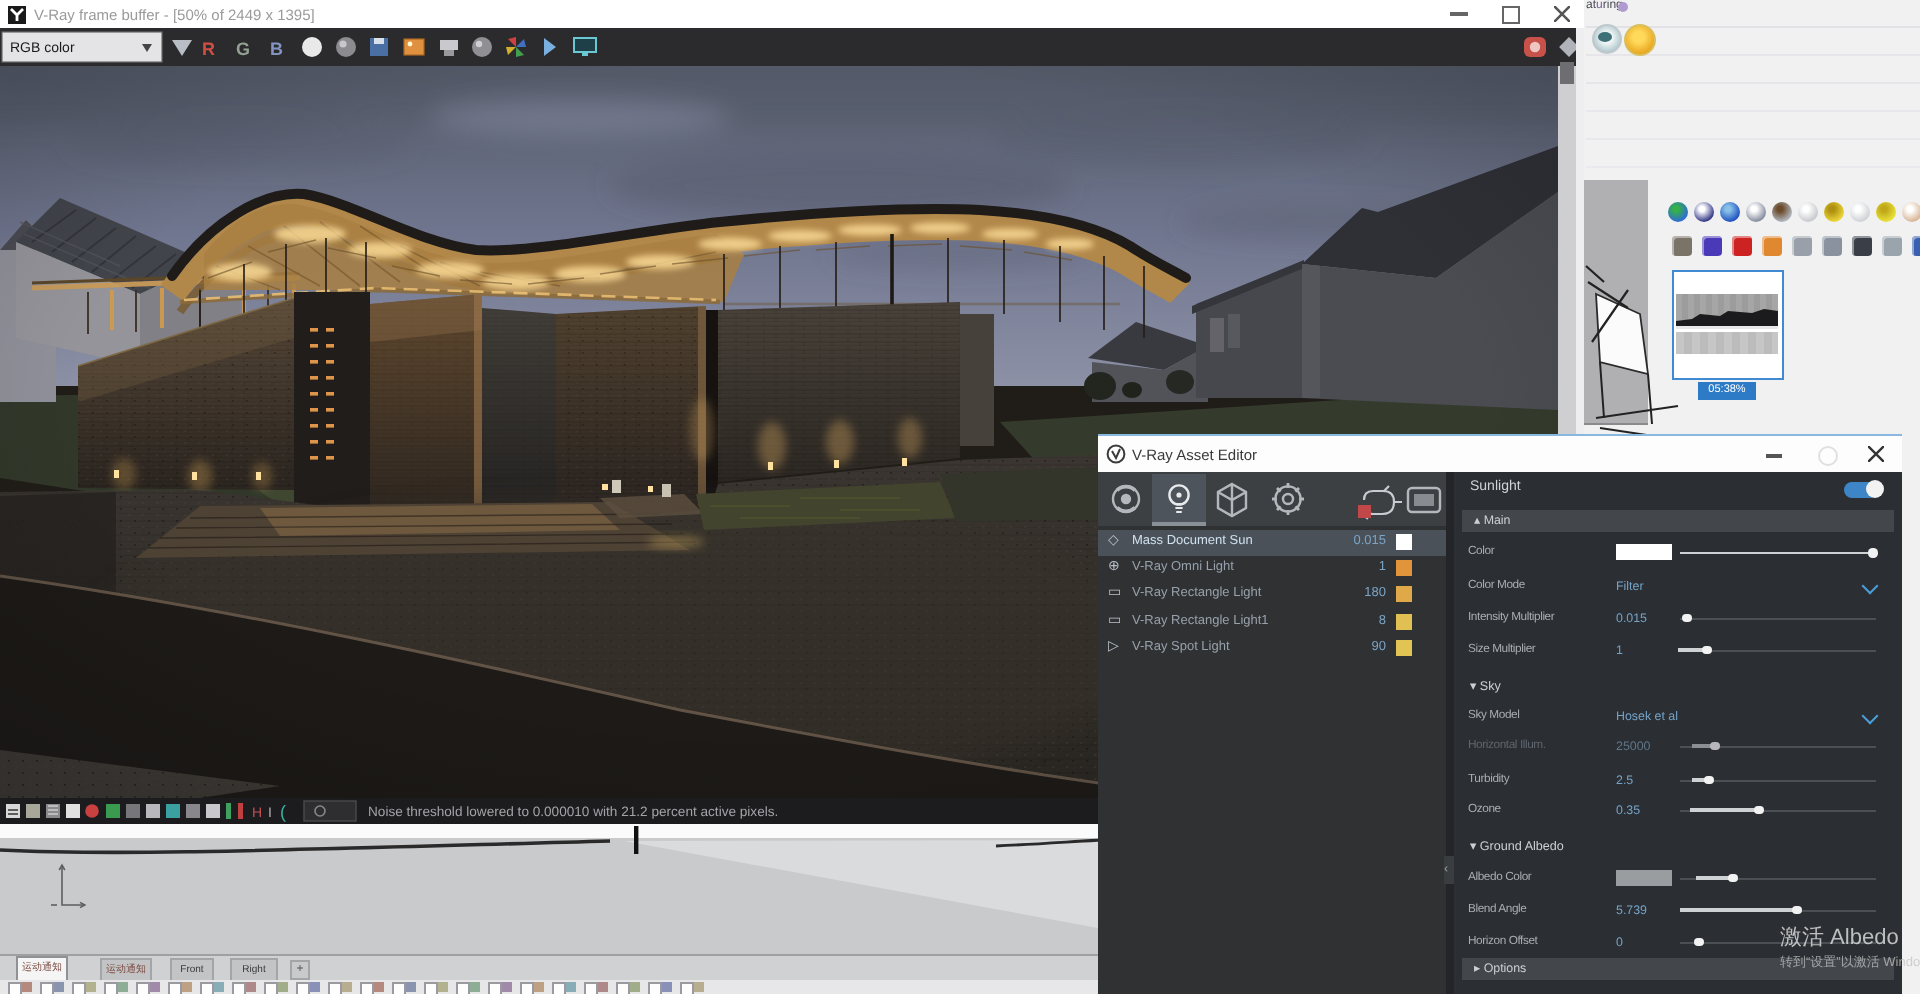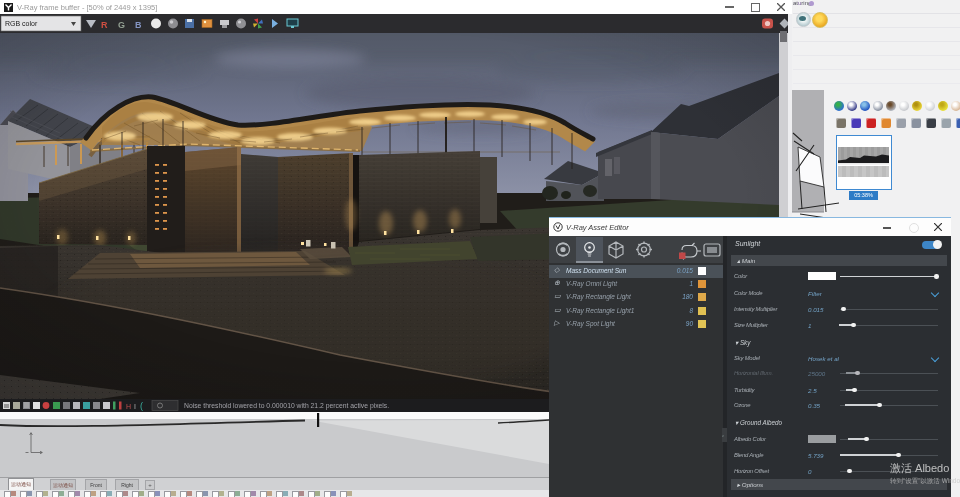--- a/index.html
+++ b/index.html
@@ -414,21 +414,21 @@
 <div class="abs" style="left:283px;top:491px;width:5px;height:5px;opacity:0.75;background:#6a9aa4;"></div>
 <div class="abs" style="left:292px;top:491px;width:5px;height:5px;background:#fdfdfd;border:1px solid #9a9aa0;"></div>
 <div class="abs" style="left:299px;top:491px;width:5px;height:5px;opacity:0.75;background:#9a6a6a;"></div>
 <div class="abs" style="left:308px;top:491px;width:5px;height:5px;background:#fdfdfd;border:1px solid #9a9aa0;"></div>
 <div class="abs" style="left:315px;top:491px;width:5px;height:5px;opacity:0.75;background:#8a9a68;"></div>
 <div class="abs" style="left:324px;top:491px;width:5px;height:5px;background:#fdfdfd;border:1px solid #9a9aa0;"></div>
 <div class="abs" style="left:331px;top:491px;width:5px;height:5px;opacity:0.75;background:#6a74a8;"></div>
 <div class="abs" style="left:340px;top:491px;width:5px;height:5px;background:#fdfdfd;border:1px solid #9a9aa0;"></div>
 <div class="abs" style="left:347px;top:491px;width:5px;height:5px;opacity:0.75;background:#a89a70;"></div>
 
-<div class="abs" style="left:549px;top:217px;width:402px;height:280px;background:#2b2e32;border-top:1px solid #88b8e0;font-style:italic;">
+<div class="abs" style="left:549px;top:217px;width:402px;height:280px;background:#2b2e32;border-top:1px solid #88b8e0;">
  <div class="abs" style="left:0;top:0;width:402px;height:18px;background:#fdfdfd;">
   <svg class="abs" style="left:4px;top:4px;" width="10" height="10" viewBox="0 0 10 10">
           <circle cx="5" cy="5" r="4.2" fill="none" stroke="#3a3a3a" stroke-width="1"></circle>
           <path d="M3,3.5 L5,7 L7,2.5" stroke="#3a3a3a" stroke-width="1" fill="none"></path>
         </svg>
   <div class="abs" style="left:17px;top:5px;font-size:7.5px;color:#3a3a3a;">V-Ray Asset Editor</div>
   <div class="abs" style="left:334px;top:9px;width:8px;height:1.5px;background:#555;"></div>
   <div class="abs" style="left:360px;top:5px;width:8px;height:8px;border-radius:50%;border:1px solid #e0e0e0;"></div>
   <svg class="abs" style="left:385px;top:5px;" width="8" height="8" viewBox="0 0 8 8">
           <path d="M0,0 L8,8 M8,0 L0,8" stroke="#333" stroke-width="1.2"></path>

